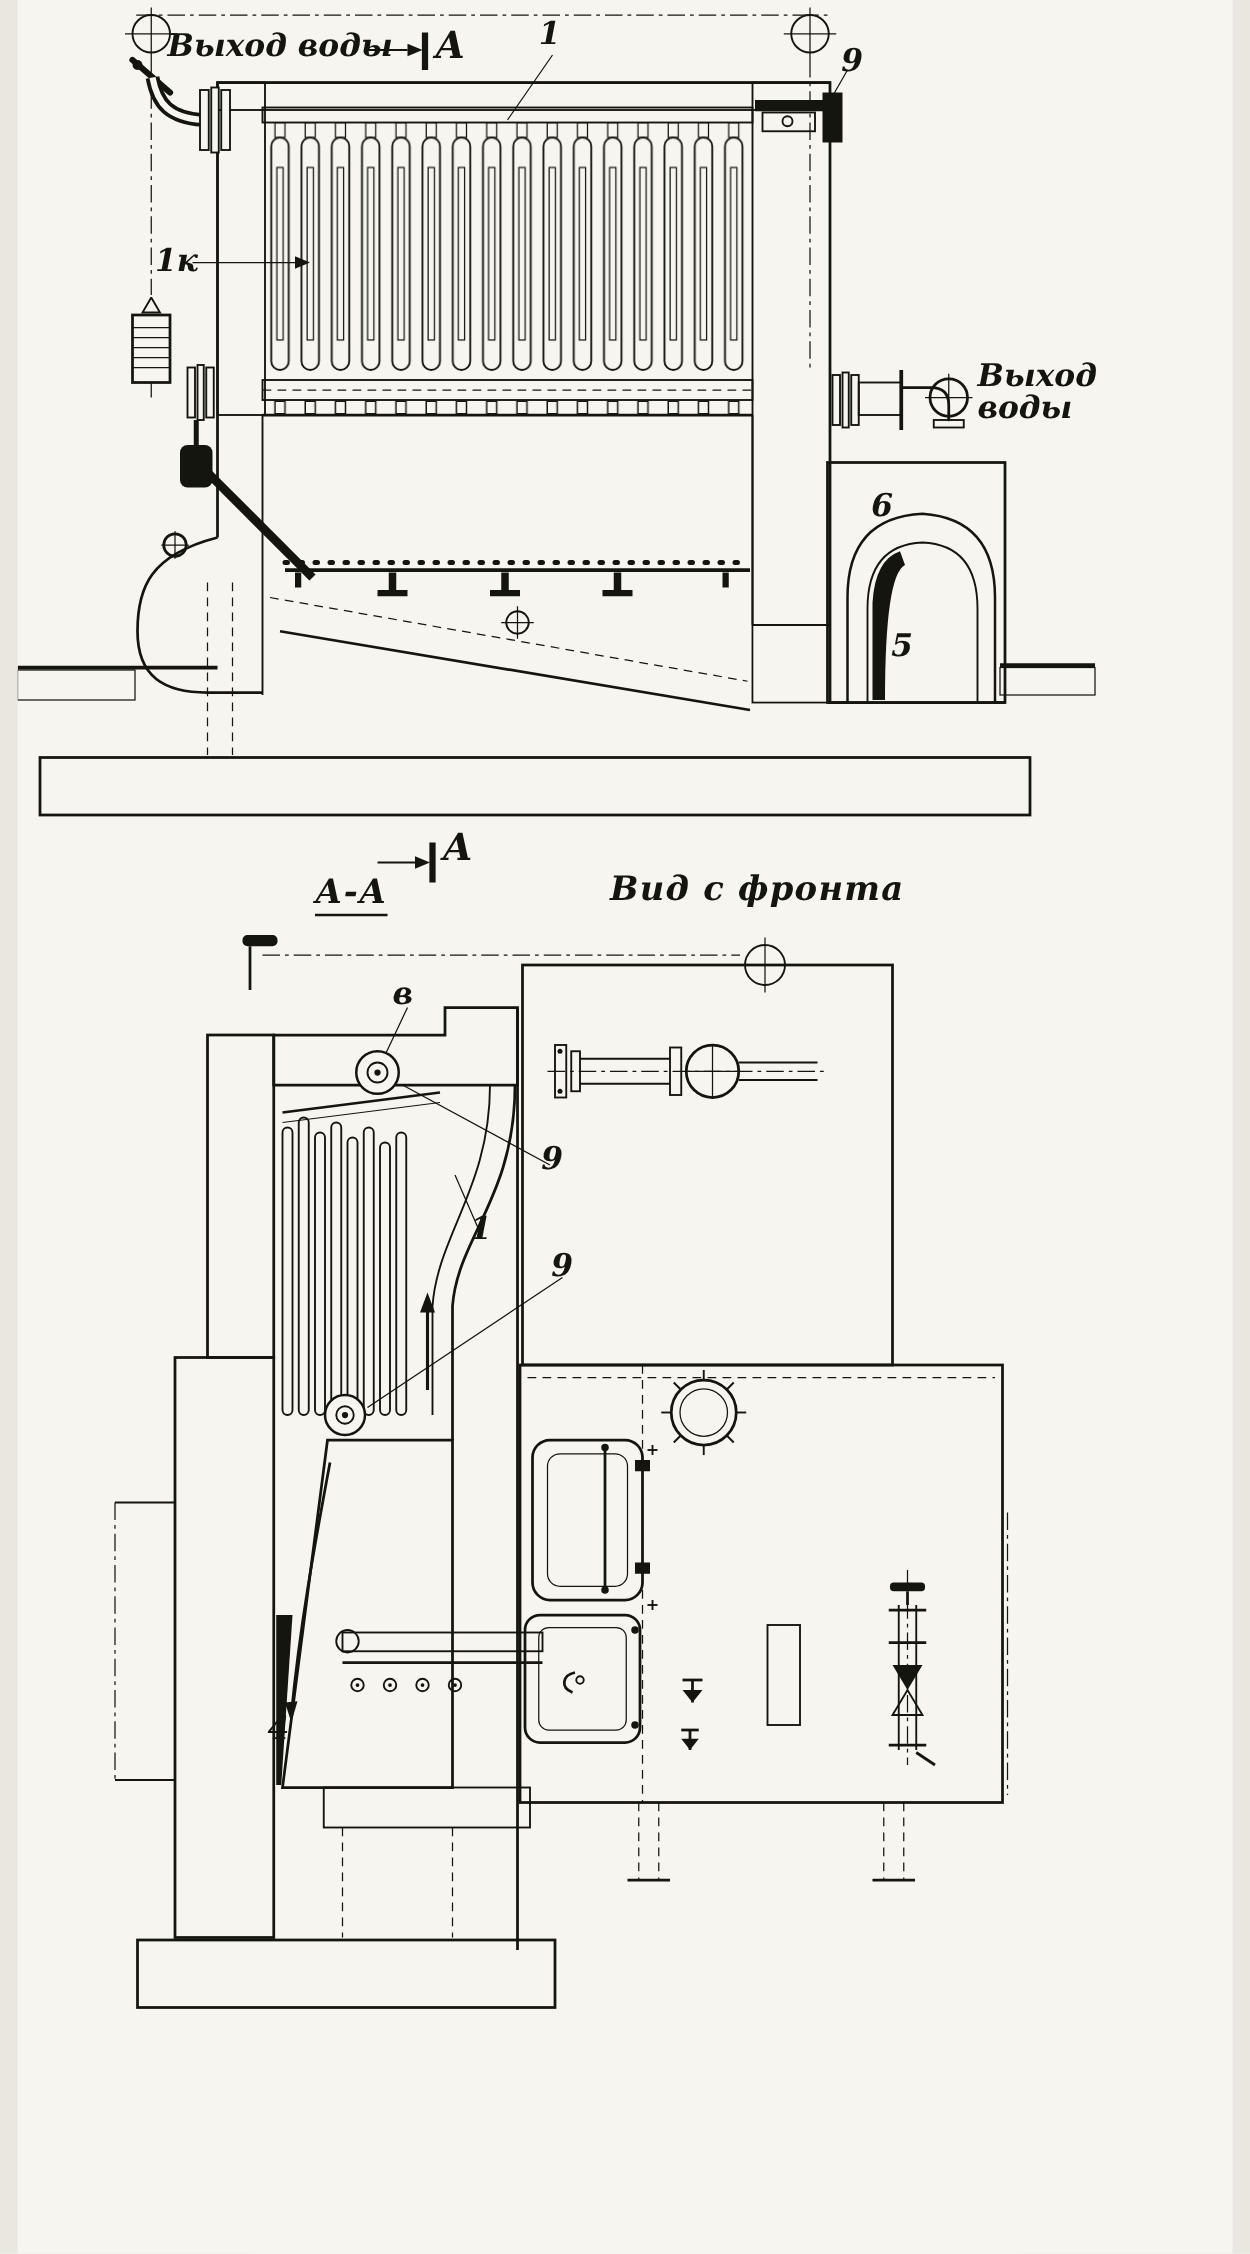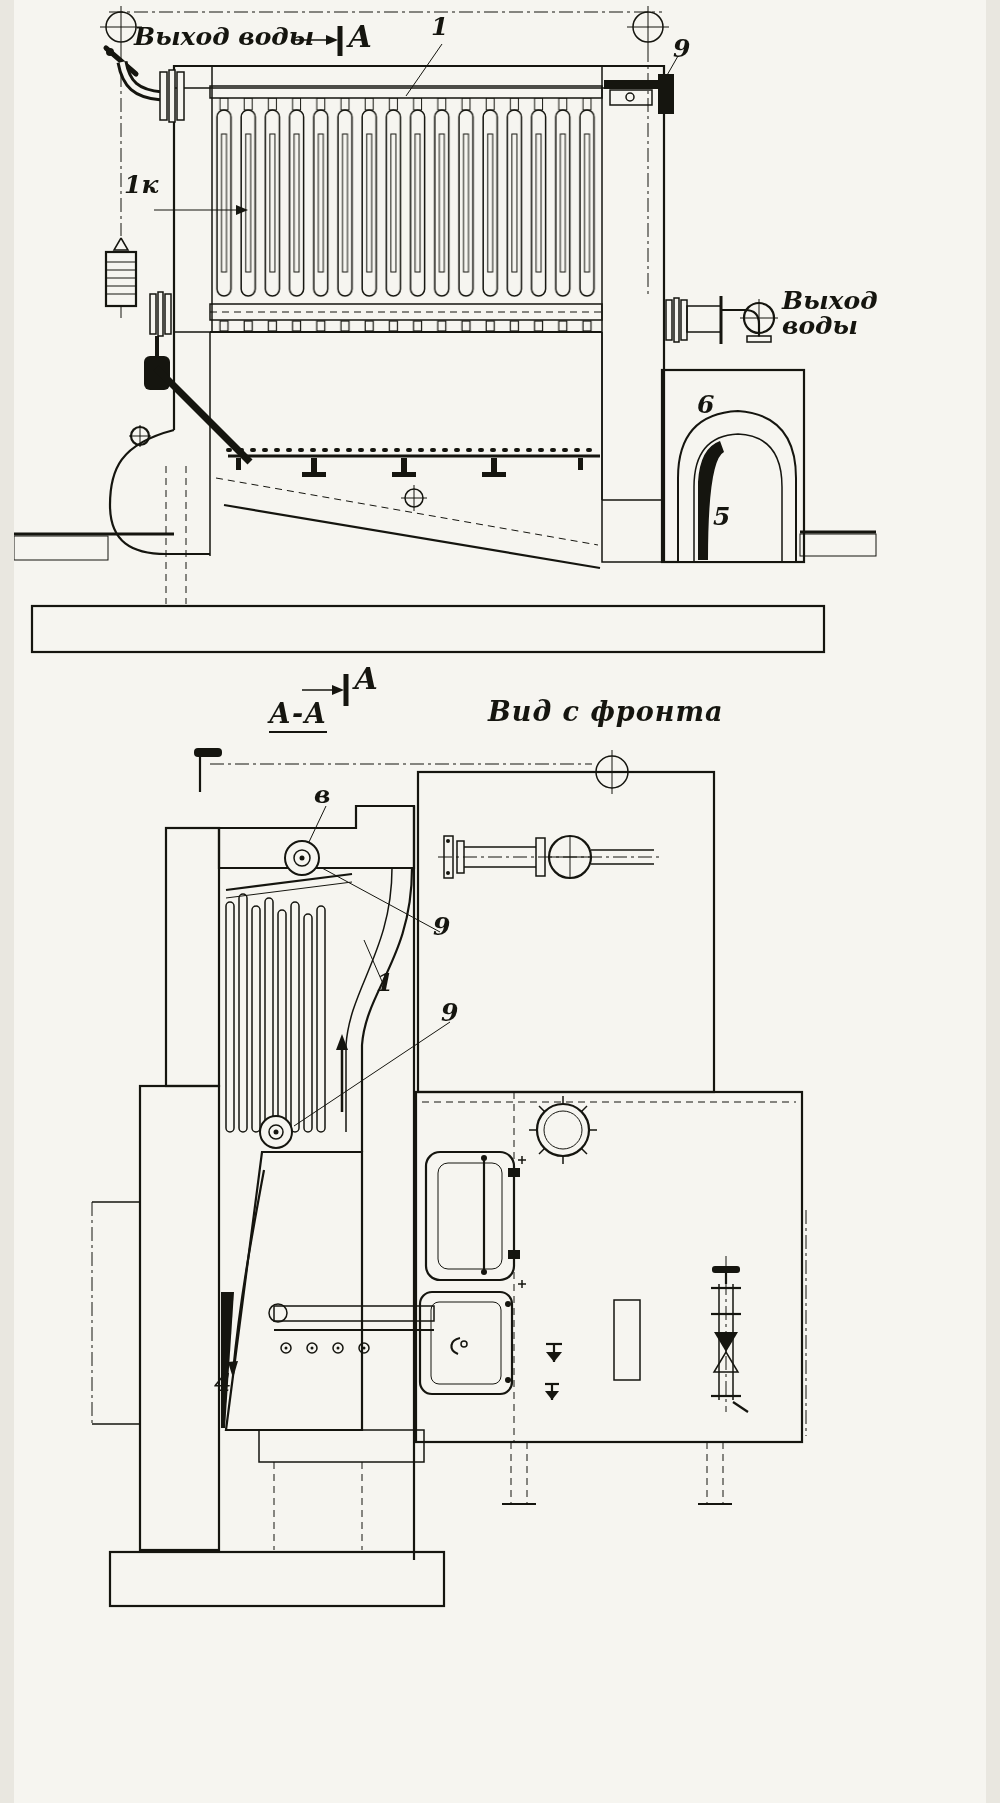--- a/index.html
+++ b/index.html
@@ -400,31 +400,31 @@
       <line x1="684" y1="1504" x2="718" y2="1504" class="s2"></line>
     </g>
     <line x1="792" y1="1210" x2="792" y2="1436" class="s1 dd"></line>
   </g>
 </svg>
 
 <div class="lbl" style="left:120px; top:24px;">Выход воды</div>
 <div class="lbl big" style="left:334px; top:22px;">А</div>
 <div class="lbl" style="left:417px; top:14px;">1</div>
 <div class="lbl" style="left:659px; top:36px;">9</div>
-<div class="lbl" style="left:110px; top:172px;">1к</div>
+<div class="lbl" style="left:110px; top:196px;">1к</div>
 <div class="lbl two-line" style="left:768px; top:288px;">
   <span>Выход</span>
   <span>воды</span>
 </div>
 <div class="lbl" style="left:683px; top:392px;">6</div>
 <div class="lbl" style="left:699px; top:504px;">5</div>
 
 <div class="lbl big" style="left:340px; top:664px;">А</div>
 
-<div class="lbl title underline" style="left:255px; top:700px;">А-А</div>
+<div class="lbl title underline" style="left:238px; top:700px;">А-А</div>
 <div class="lbl title" style="left:474px; top:698px;">Вид с фронта</div>
 <div class="lbl" style="left:300px; top:782px;">в</div>
 <div class="lbl" style="left:419px; top:914px;">9</div>
 <div class="lbl" style="left:362px; top:970px;">1</div>
 <div class="lbl" style="left:427px; top:1000px;">9</div>
 <div class="lbl" style="left:200px; top:1370px;">4</div>
 
 </div>
 
 </body></html>

